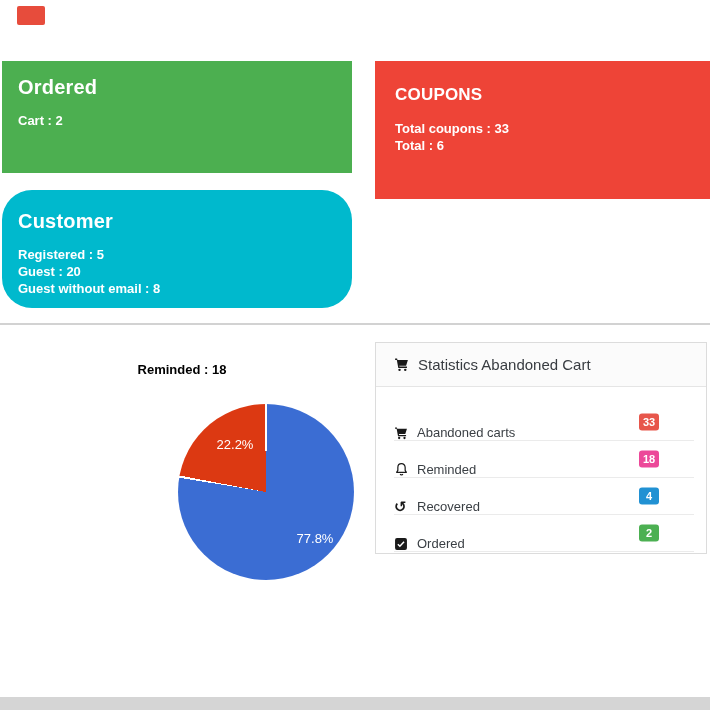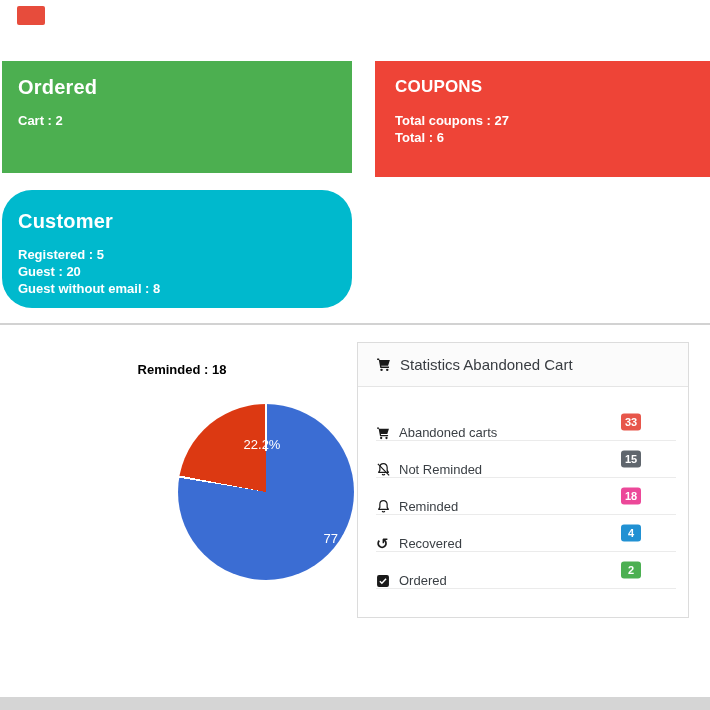--- a/index.html
+++ b/index.html
@@ -11,39 +11,39 @@
     overflow:hidden;
   }
   .abs { position:absolute; }
 
   
   .corner-badge { left:17px; top:6px; width:28px; height:19px; border-radius:2px; }
 
   
   .card { color:#ffffff; padding:15px 16px; }
   .card-ordered  { left:2px;   top:61px;  width:350px; height:112px; }
-  .card-coupons  { left:375px; top:61px;  width:335px; height:116px; padding:16px 20px; }
+  .card-coupons  { left:375px; top:61px;  width:335px; height:138px; padding:24px 20px; }
   .card-customer { left:2px;   top:190px; width:350px; height:118px; padding:20px 16px 15px;border-radius:30px; }
   .card h2 { font-size:20px; font-weight:bold; margin-bottom:13px; letter-spacing:.2px; }
   .card-coupons h2 { font-size:17px; margin-bottom:15px; }
   .card .line { font-size:13px; font-weight:bold; line-height:17px; }
 
   
   .divider { left:0; top:323px; width:710px; height:2px; background:#d2d2d2; }
 
   
   .chart-title { left:0; top:362px; width:364px; text-align:center;
                  font-size:13px; font-weight:bold; color:#000; }
   .pie { left:178px; top:404px; width:176px; height:176px; border-radius:50%; }
-  .pie-label { position:absolute; color:#ffffff; font-size:13px; transform:translate(-50%,-50%);margin-left:27px; }
+  .pie-label { position:absolute; color:#ffffff; font-size:13px; transform:translate(-50%,-50%); }
   .pie-label-1 { left:137px; top:134px;text-align:center; }
   .pie-label-2 { left:57px;  top:40px; }
 
   
-  .panel { left:357px; top:342px; width:332px; height:276px;
+  .panel { left:375px; top:342px; width:332px; height:212px;
            background:#ffffff; border:1px solid #dcdcdc; }
   .panel-header { height:44px; background:#fbfbfb; border-bottom:1px solid #e5e5e5;
                   display:flex; align-items:center; padding-left:18px;
                   font-size:15px; color:#383c41; }
   .panel-header .ic { margin-right:9px; display:flex; }
   .panel-list { list-style:none; margin:17px 12px 0 18px; }
   .panel-list li { position:relative; height:37px; display:flex; align-items:flex-end;
                    border-bottom:1px solid #ebebeb; font-size:13px; color:#3a3f44; }
   .panel-list .ic { width:17px; margin-right:6px; display:flex; align-items:center; }
   .icon-txt { font-family:"DejaVu Sans",sans-serif; font-size:15px; font-weight:bold;
@@ -62,21 +62,21 @@
 
 <div class="abs corner-badge" style="background: rgb(231, 76, 60);"></div>
 
 <div class="abs card card-ordered" style="background: rgb(76, 175, 80);">
   <h2>Ordered</h2>
   <div class="line">Cart : 2</div>
 </div>
 
 <div class="abs card card-coupons" style="background: rgb(238, 68, 55);">
   <h2>COUPONS</h2>
-  <div class="line">Total coupons : 27</div>
+  <div class="line">Total coupons : 33</div>
   <div class="line">Total : 6</div>
 </div>
 
 <div class="abs card card-customer" style="background: rgb(0, 185, 205);">
   <h2>Customer</h2>
   <div class="line">Registered : 5</div>
   <div class="line">Guest : 20</div>
   <div class="line">Guest without email : 8</div>
 </div>
 
@@ -109,31 +109,20 @@
         </svg>
       </span>
       <span>Abandoned carts</span>
       <span class="badge" style="background: rgb(231, 86, 75);">33</span>
     </li>
     <li>
       <span class="ic">
         <svg width="15" height="15" viewBox="0 0 16 16">
           <path d="M8 1.8c-2.3 0-3.9 1.7-3.9 4v3.1L2.8 11h10.4l-1.3-2.1V5.8c0-2.3-1.6-4-3.9-4z" fill="none" stroke="#1a1a1a" stroke-width="1.3" stroke-linejoin="round"></path>
           <path d="M6.6 12.8a1.5 1.5 0 0 0 2.8 0" fill="none" stroke="#1a1a1a" stroke-width="1.2"></path>
-          <path d="M2 2l12 12.2" fill="none" stroke="#1a1a1a" stroke-width="1.3"></path>
-        </svg>
-      </span>
-      <span>Not Reminded</span>
-      <span class="badge" style="background: rgb(95, 102, 109);">15</span>
-    </li>
-    <li>
-      <span class="ic">
-        <svg width="15" height="15" viewBox="0 0 16 16">
-          <path d="M8 1.8c-2.3 0-3.9 1.7-3.9 4v3.1L2.8 11h10.4l-1.3-2.1V5.8c0-2.3-1.6-4-3.9-4z" fill="none" stroke="#1a1a1a" stroke-width="1.3" stroke-linejoin="round"></path>
-          <path d="M6.6 12.8a1.5 1.5 0 0 0 2.8 0" fill="none" stroke="#1a1a1a" stroke-width="1.2"></path>
         </svg>
       </span>
       <span>Reminded</span>
       <span class="badge" style="background: #ec4899;">18</span>
     </li>
     <li>
       <span class="ic">
         <span class="icon-txt">↺</span>
       </span>
       <span>Recovered</span>

